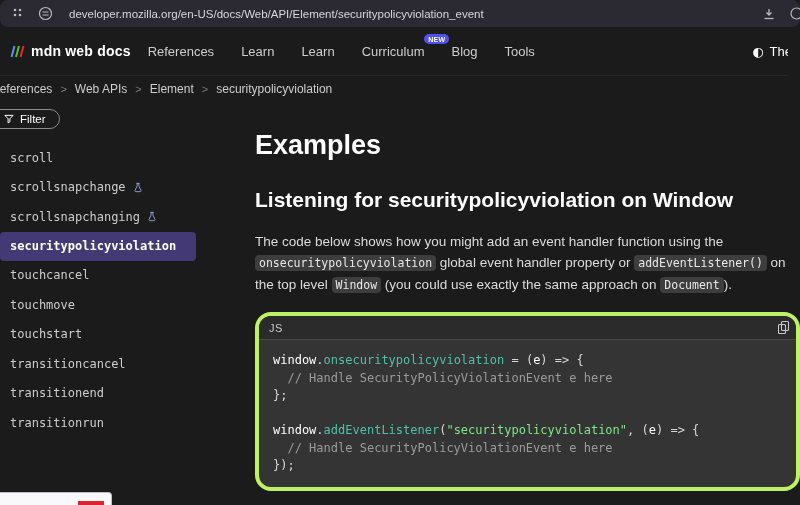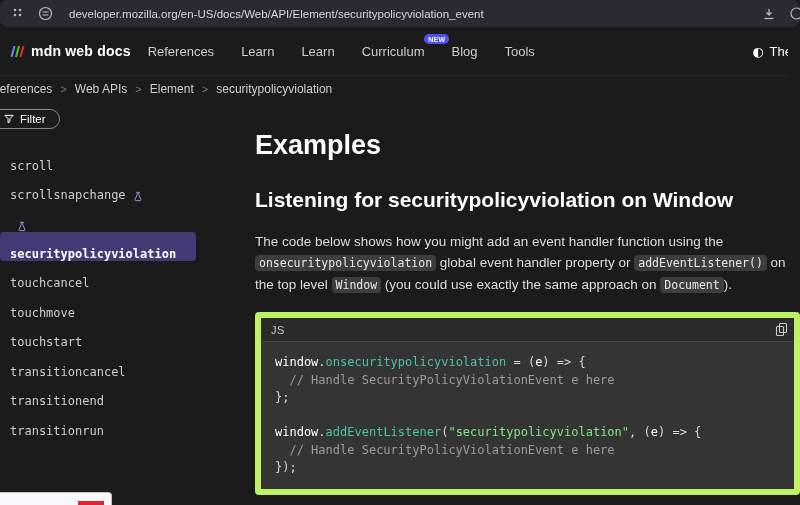--- a/index.html
+++ b/index.html
@@ -62,41 +62,41 @@
 
   
   .sidebar { position:absolute; top:101px; left:0; width:250px; bottom:0; padding-top:8px; }
   .filter-btn {
     margin-left:-12px; display:inline-flex; align-items:center; gap:6px;
     border:1px solid #8a8a8a; border-radius:12px; background:transparent;
     padding:3px 13px 3px 15px; color:#fff; font-size:11.5px; cursor:pointer;
   }
   .side-list { list-style:none; margin-top:14px; }
   .side-list li {
-    display:flex; align-items:flex-end; height:29.5px; padding:0 10px;
+    display:flex; align-items:center; height:29.5px; padding:0 10px;
     font-family:"DejaVu Sans Mono",monospace; font-size:12px; color:#cdcdcd; cursor:pointer;
   }
   .side-list li.selected {
     background:var(--selected-item-bg,#433a75);
     border-radius:4px; color:#fff; font-weight:700;
     width:fit-content; padding-right:20px; height:29px;
   }
   .flask { margin-left:7px; color:#9aa3e0; }
 
   
   .main { position:absolute; left:255px; top:116px; right:0; color:#fff; }
   .main h2 { font-size:27px; font-weight:700; margin-top:14px; }
   .main h3 { font-size:21px; font-weight:700; margin-top:27px; }
   .intro { margin-top:19px; font-size:13.5px; line-height:21px; color:#dcdcdc; max-width:600px; }
   .inline-code {
     font-family:"DejaVu Sans Mono",monospace; font-size:11.5px;
     background:#3d3d3d; color:#e8e8e8; padding:1px 4px; border-radius:4px;
   }
 
-  .code-block { margin-top:16px; border:6px solid #bef264; border-radius:4px; overflow:hidden; background:var(--code-bg,#343434); }
+  .code-block { margin-top:16px; border:4px solid #bef264; border-radius:16px; overflow:hidden; background:var(--code-bg,#343434); }
   .code-header {
     position:relative; height:24px; background:var(--code-header-bg,#2b2b2b);
     border-bottom:1px solid #484848; display:flex; align-items:center; padding:0 10px;
   }
   .code-lang { font-size:11px; color:#c9c9c9; letter-spacing:.4px; }
   .copy-btn { position:absolute; right:5px; top:4px; color:#c9c9c9; cursor:pointer; }
   .code-body {
     padding:12px 14px; font-family:"DejaVu Sans Mono",monospace;
     font-size:12px; line-height:17.5px; color:#e8e8e8; white-space:pre;
   }
@@ -194,20 +194,21 @@
         <span>scroll</span>
       </li>
     <li>
       <span>scrollsnapchange</span>
       <svg class="flask" width="10" height="11" viewBox="0 0 12 13" fill="none" stroke="currentColor" stroke-width="1.1">
         <path d="M5 1.5v3L2.5 10a1 1 0 0 0 .9 1.5h5.2a1 1 0 0 0 .9-1.5L7 4.5v-3"></path>
           <path d="M4 1.5h4"></path>
       </svg>
     </li>
     <li>
+      <span>scrollsnapchanging</span>
       <svg class="flask" width="10" height="11" viewBox="0 0 12 13" fill="none" stroke="currentColor" stroke-width="1.1">
         <path d="M5 1.5v3L2.5 10a1 1 0 0 0 .9 1.5h5.2a1 1 0 0 0 .9-1.5L7 4.5v-3"></path>
           <path d="M4 1.5h4"></path>
       </svg>
     </li>
     <li class="selected">
         <span>securitypolicyviolation</span>
       </li>
     <li>
         <span>touchcancel</span>

